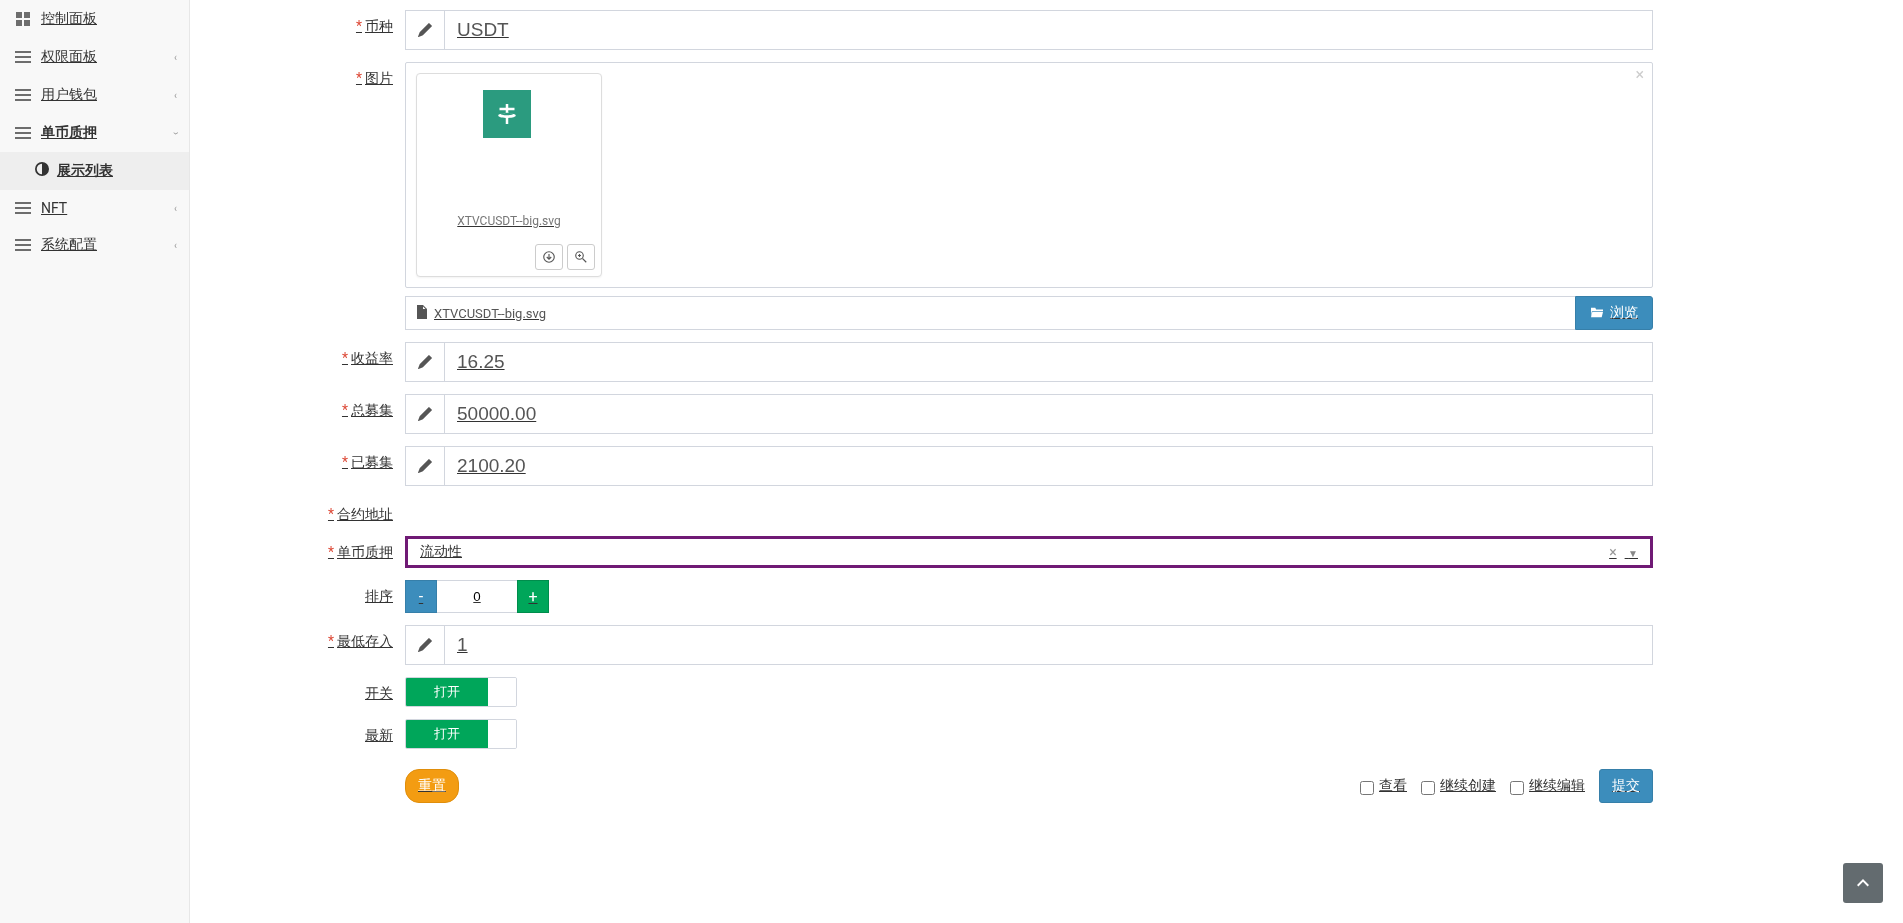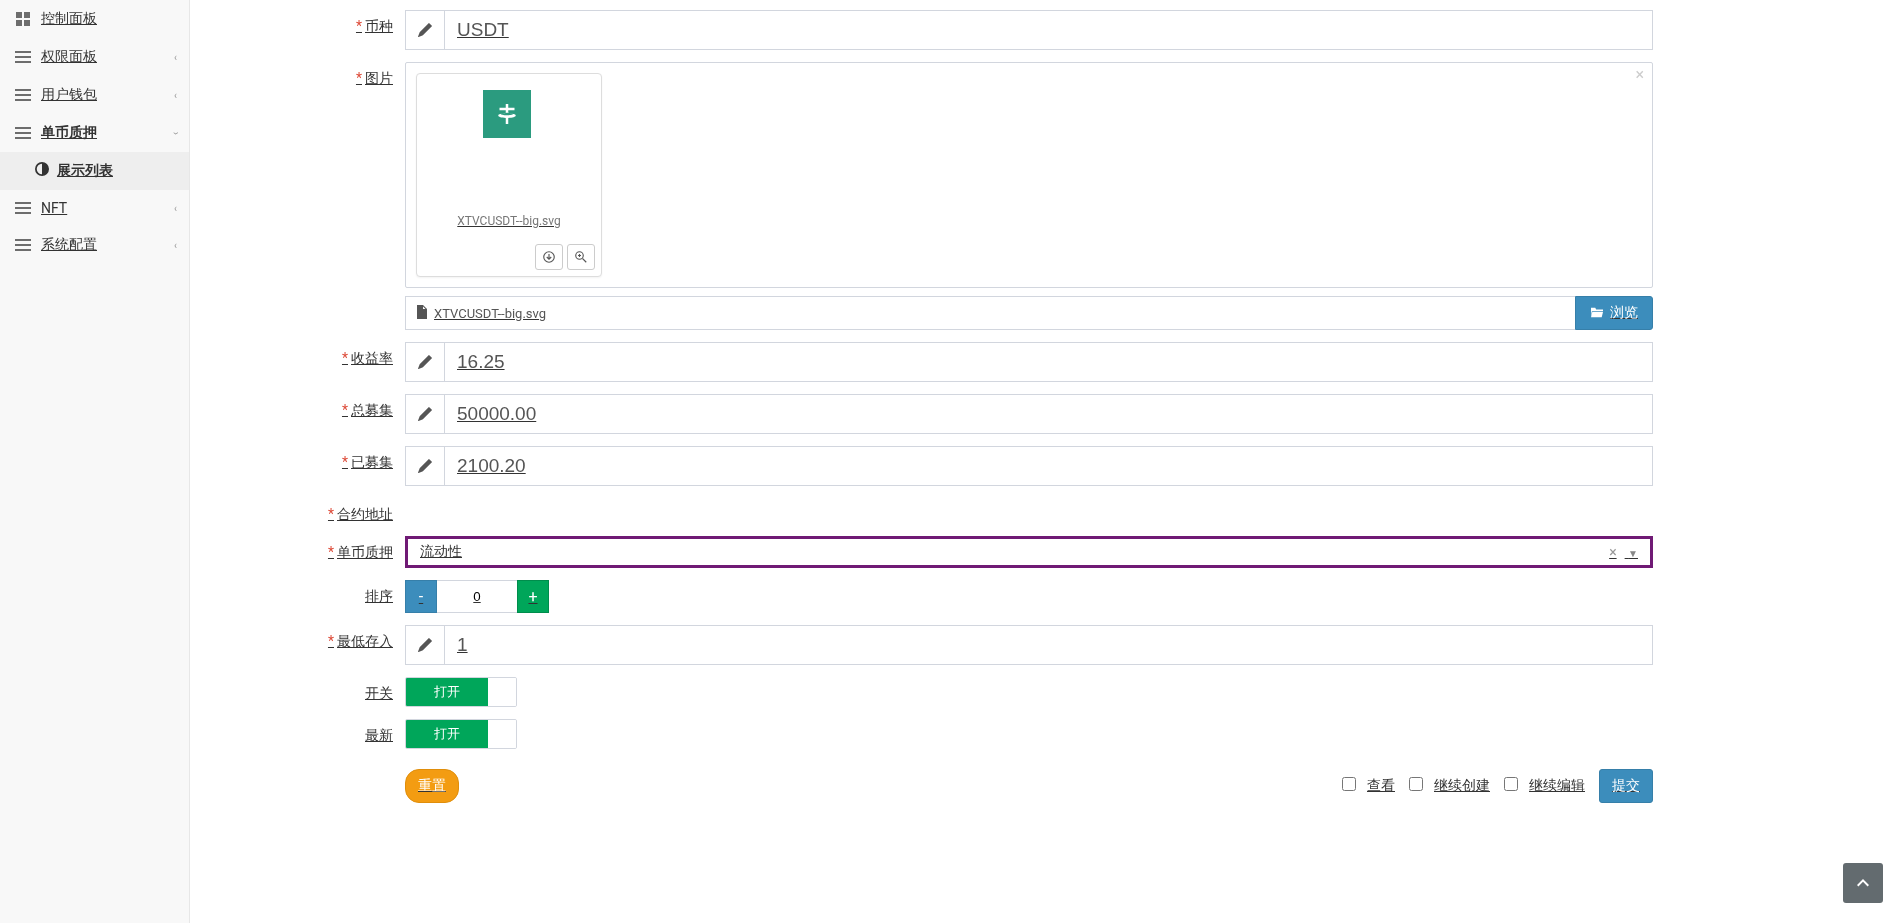--- a/index.html
+++ b/index.html
@@ -40,21 +40,21 @@
 .num-btn { width: 32px; border: 1px solid; display: flex; align-items: center; justify-content: center; cursor: pointer; font-size: 16px; color: #fff; }
 .num-minus { background: #3c8dbc; border-color: #367fa9; }
 .num-plus { background: #00a65a; border-color: #008d4c; }
 .num-input { width: 80px; border: 1px solid #d2d6de; border-left: none; border-right: none; text-align: center; padding: 8px 0; }
 .switch { display: inline-flex; border: 1px solid #d2d6de; border-radius: 2px; overflow: hidden; cursor: pointer; }
 .switch-on { background: #00a65a; color: #fff; padding: 5px 28px; font-size: 13px; }
 .switch-off { background: #fff; padding: 5px 14px; }
 .footer-row { display: flex; justify-content: space-between; align-items: center; margin-top: 20px; padding-left: 195px; }
 .btn-reset { background: #f39c12; color: #fff; border: 1px solid #e08e0b; padding: 7px 12px; cursor: pointer; border-radius: 14px; font-size: 14px; }
 .footer-right { display: flex; align-items: center; gap: 14px; }
-.checkbox-label { display: flex; align-items: flex-start; gap: 11px; color: #333; cursor: pointer; font-size: 14px; }
+.checkbox-label { display: flex; align-items: flex-end; gap: 5px; color: #333; cursor: pointer; font-size: 14px; }
 .checkbox-label input { width: 14px; height: 14px; }
 .btn-submit { background: #3c8dbc; color: #fff; border: 1px solid #367fa9; padding: 7px 12px; cursor: pointer; border-radius: 3px; font-size: 14px; }
 .scroll-top { position: fixed; right: 20px; bottom: 20px; width: 40px; height: 40px; background: #222d32; color: #fff; display: flex; align-items: center; justify-content: center; border-radius: 3px; cursor: pointer; opacity: 0.7; }
 </style>
 </head>
 <body>
 
 <div class="container">
   <div class="sidebar">
     <div class="nav-item">

